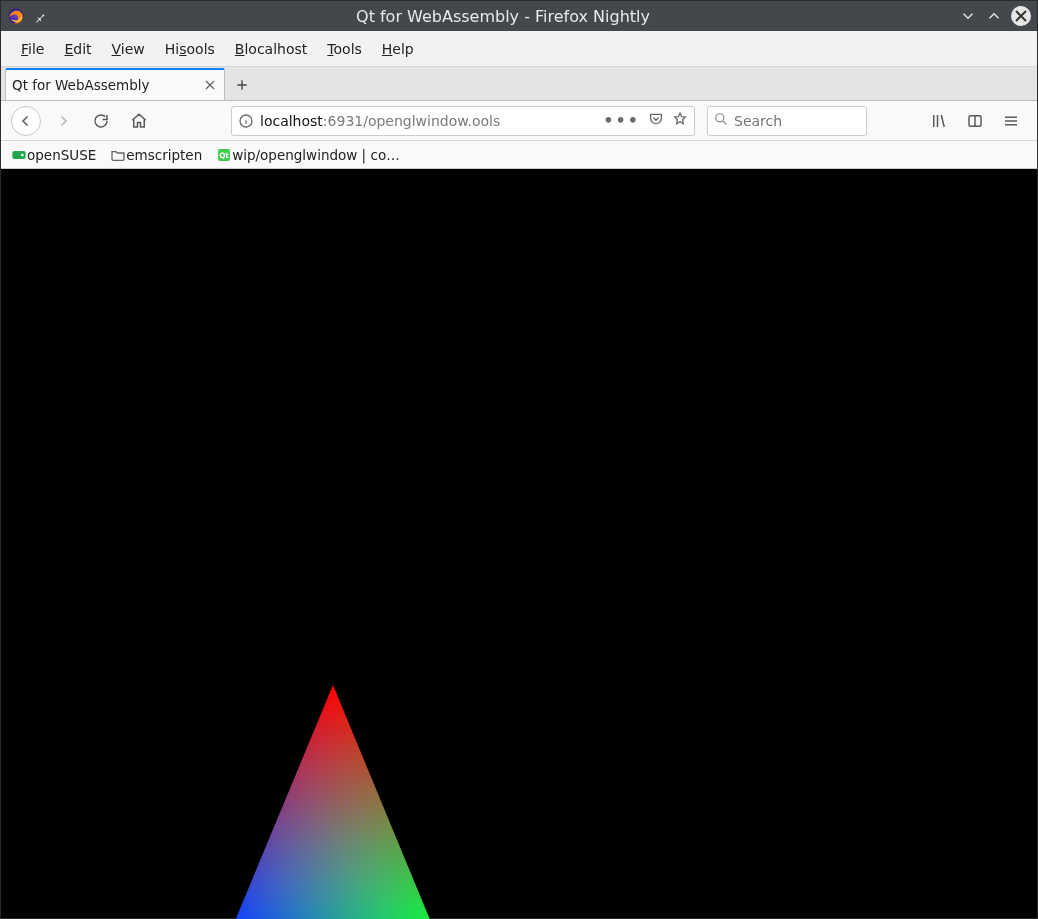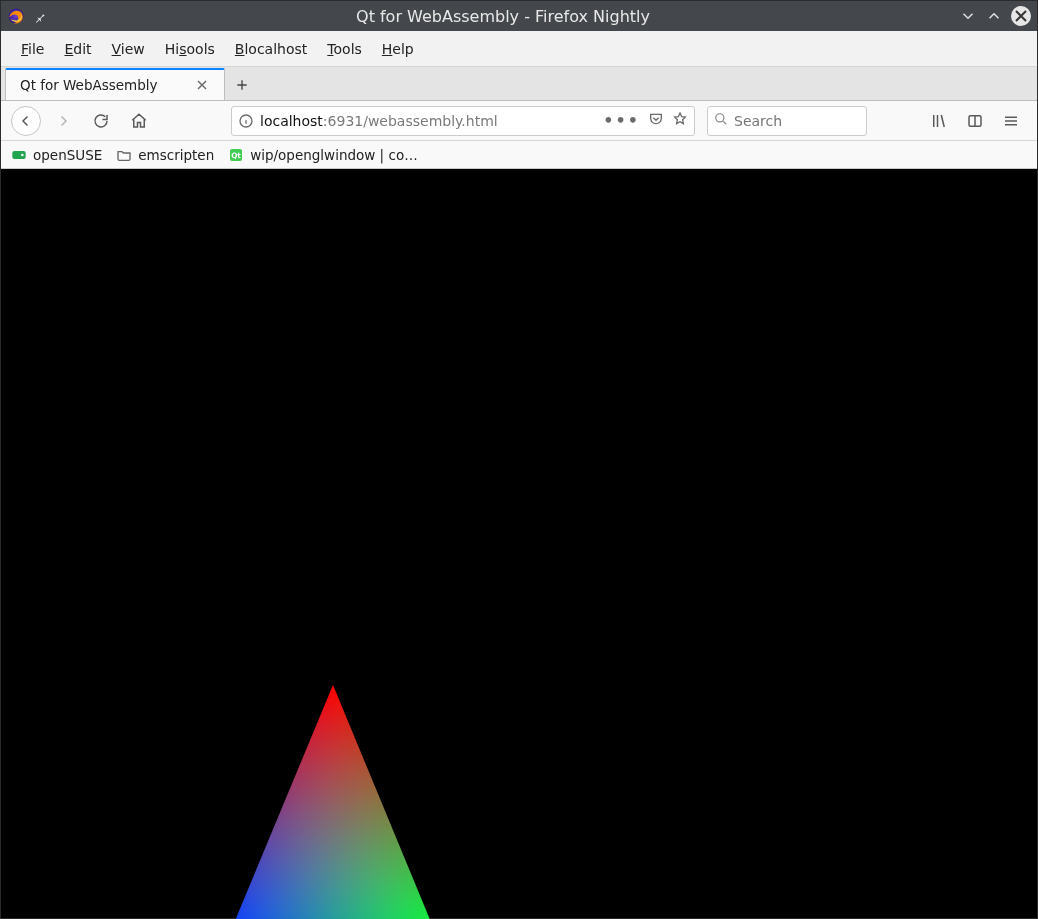--- a/index.html
+++ b/index.html
@@ -31,21 +31,21 @@
   
   .menubar{ height:36px; background:#f2f2f2; border-bottom:1px solid #d6d6d6;
             display:flex; align-items:stretch; padding:0 10px; font-size:14px; color:var(--chrome-fg); }
   .menuitem{ padding:0 10px; display:flex; align-items:center; cursor:default; }
   .menuitem .ul{ text-decoration:underline; text-decoration-thickness:1px; }
 
   
   .tabstrip{ height:34px; background:#e4e4e4; display:flex; align-items:flex-end; border-bottom:1px solid #bdbdbd; }
   .tab{ height:32px; min-width:220px; max-width:220px; background:#fafafa;
         border:1px solid #bdbdbd; border-bottom:none; border-top:2px solid var(--tab-active-border-top);
-        display:flex; align-items:center; padding:0 14px; font-size:13.5px; color:#222; gap:8px; margin-left:4px;
+        display:flex; align-items:center; padding:0 6px; font-size:13.5px; color:#222; gap:8px; margin-left:4px;
         border-radius:2px 2px 0 0; }
   .tab .title{ flex:1; white-space:nowrap; overflow:hidden; text-overflow:ellipsis; }
   .tab .close{ width:16px; height:16px; display:flex; align-items:center; justify-content:center; color:#666; }
   .newtab{ width:34px; height:30px; display:flex; align-items:center; justify-content:center;
            color:#444; font-size:20px; }
 
   
   .navbar{ height:40px; background:var(--toolbar-bg); border-bottom:1px solid #d6d6d6;
            display:flex; align-items:center; padding:0 10px; gap:6px; }
   .icbtn{ width:32px; height:32px; border-radius:4px; display:flex; align-items:center; justify-content:center; color:var(--icon);}
@@ -61,21 +61,21 @@
   .urltext .host{ color:#111; }
   .urltext .rest{ color:var(--url-secondary); }
   .urlbox .tail{ display:flex; align-items:center; gap:8px; color:#6b6b6b; }
   .urlbox .tail .dots{ letter-spacing:2px; font-weight:bold; }
   .searchbox input{ border:none; outline:none; font-size:14px; flex:1; background:transparent; color:#15803d;}
   .right-icons{ display:flex; align-items:center; gap:4px; }
 
   
   .bmbar{ height:28px; background:var(--toolbar-bg); display:flex; align-items:center;
           padding:0 10px; gap:14px; font-size:13.5px; color:#222; border-bottom:1px solid #c9c9c9;}
-  .bm{ display:flex; align-items:center; gap:6px; }
+  .bm{ display:flex; align-items:center; gap:0; }
   .bm .bmico{ width:16px; height:16px; display:flex; align-items:center; justify-content:center; }
 
   
   .content{ flex:1; background:#000; position:relative; }
   .glcanvas{ position:absolute; inset:0; }
 </style>
 </head>
 <body>
 
 <div class="window">
@@ -184,21 +184,21 @@
 
     <div class="urlbox">
       <span class="info-ic">
         <svg viewBox="0 0 24 24" fill="none" stroke="currentColor" stroke-width="2">
             <circle cx="12" cy="12" r="9"></circle>
             <path d="M12 8h.01M11 12h1v4"></path>
           </svg>
       </span>
       <span class="urltext">
         <span class="host">localhost</span>
-          <span class="rest">:6931/webassembly.html</span>
+          <span class="rest">:6931/openglwindow.ools</span>
       </span>
       <span class="tail">
         <span class="dots">•••</span>
         <span>
           <svg width="16" height="16" viewBox="0 0 24 24" fill="none" stroke="currentColor" stroke-width="2">
               <path d="M4 5h16v6a8 8 0 0 1-16 0V5z"></path>
               <path d="M8 10l4 4 4-4"></path>
             </svg>
         </span>
         <span>

